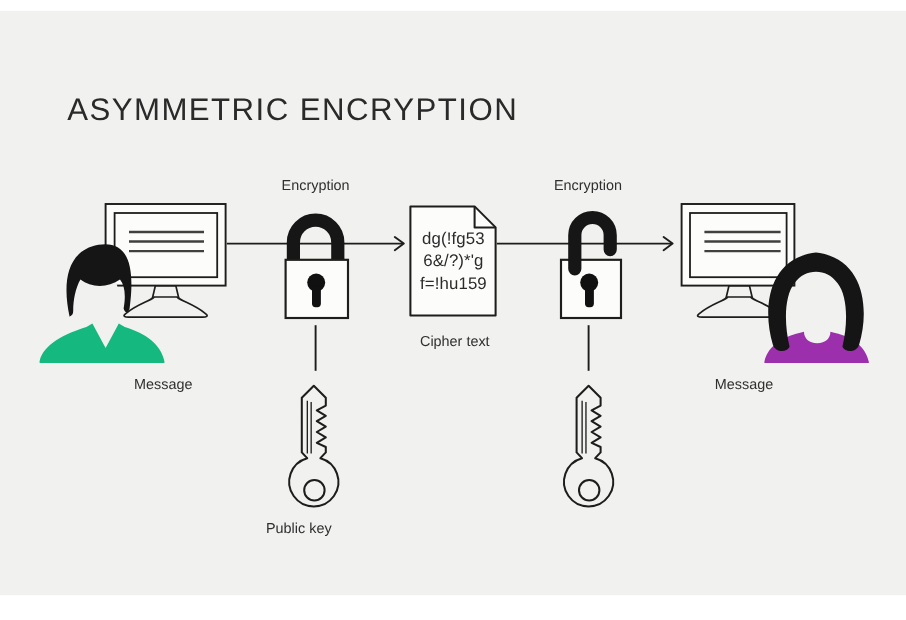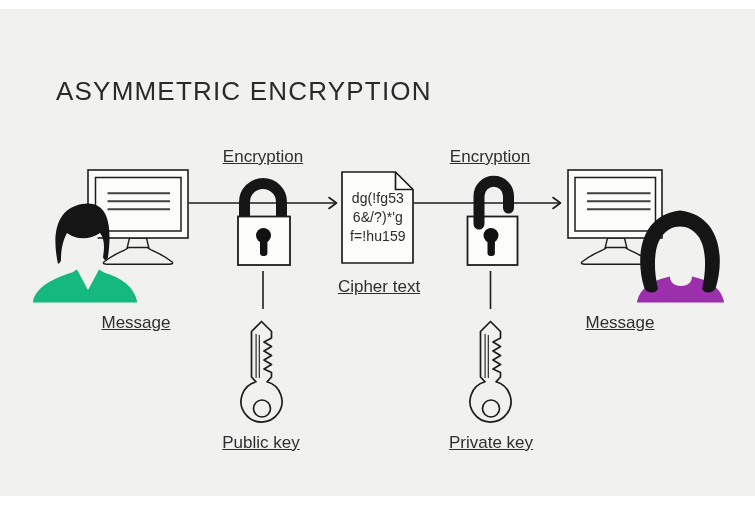--- a/index.html
+++ b/index.html
@@ -2,27 +2,27 @@
 <html><head>
 <meta charset="utf-8">
 <style>
   html,body{margin:0;padding:0;}
   body{background:#ffffff;font-family:"Liberation Sans",sans-serif;}
   .stage{position:relative;width:755px;height:517px;background:#ffffff;overflow:hidden;}
   .panel{position:absolute;left:0;top:9px;width:755px;height:487px;background:#f1f1ef;}
   .title{position:absolute;left:40px;top:60px;margin:16px;font-size:26px;font-weight:400;
          letter-spacing:1.2px;color:#2a2a2a;}
   .art{position:absolute;left:0;top:0;}
-  .lbl{position:absolute;transform:translateX(-50%);font-size:17px;color:#2f2f2f;white-space:nowrap;text-decoration:underline;}
+  .lbl{position:absolute;transform:translateX(-50%);font-size:12px;color:#2f2f2f;white-space:nowrap;}
   .lbl-encryption{left:263px;top:147px;}
   .lbl-decryption{left:490px;top:147px;}
   .lbl-cipher{left:379px;top:277px;}
   .lbl-message-left{left:136px;top:313px;}
   .lbl-message-right{left:620px;top:313px;}
-  .lbl-public-key{left:261px;top:433px;}
+  .lbl-public-key{left:249px;top:433px;}
   .lbl-private-key{left:491px;top:433px;}
   .cipher{position:absolute;left:350px;top:189px;font-size:14px;line-height:19px;
           color:#2b2b2b;letter-spacing:0.1px;text-align:center;}
 </style>
 </head>
 <body>
 
 <div class="stage">
   <div class="panel"></div>
 
@@ -113,20 +113,19 @@
     <use href="#key-shape" x="-1.5" y="0"></use>
     <use href="#key-shape" x="227.5" y="0"></use>
   </svg>
 
   <div class="lbl lbl-encryption">Encryption</div>
   <div class="lbl lbl-decryption">Encryption</div>
   <div class="lbl lbl-cipher">Cipher text</div>
   <div class="lbl lbl-message-left">Message</div>
   <div class="lbl lbl-message-right">Message</div>
   <div class="lbl lbl-public-key">Public key</div>
-  <div class="lbl lbl-private-key">Private key</div>
 
   <div class="cipher">
     <div>dg(!fg53</div>
     <div>6&amp;/?)*'g</div>
     <div>f=!hu159</div>
   </div>
 </div>
 
 </body></html>

